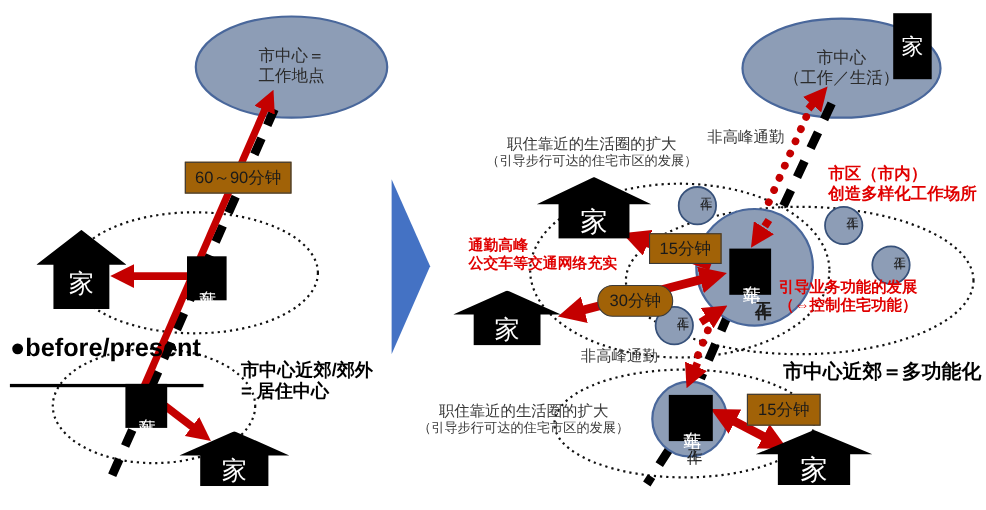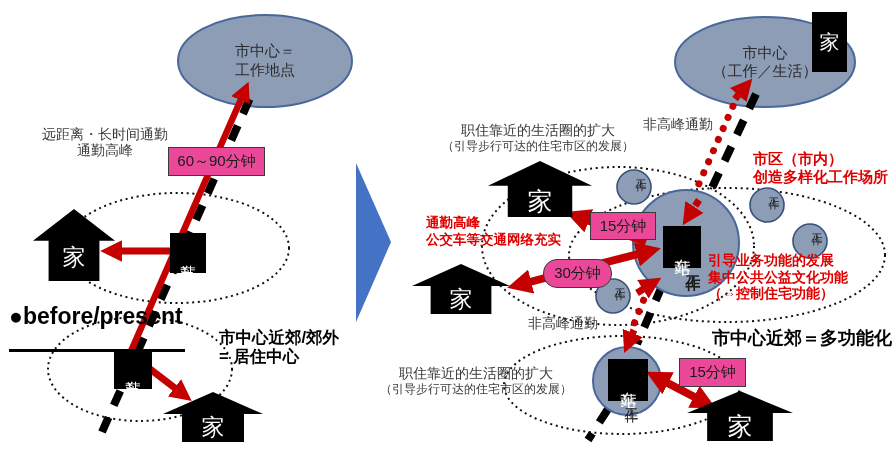--- a/index.html
+++ b/index.html
@@ -18,21 +18,21 @@
   .rail-red{stroke:var(--arrow-red);stroke-width:6.5;fill:none;}
   .rail-dots{stroke:var(--arrow-red);stroke-width:7;stroke-dasharray:0.1 12;stroke-linecap:round;fill:none;}
   .red-arrow{stroke:var(--arrow-red);fill:none;}
   .red-dash-arrow{stroke:var(--arrow-red);stroke-dasharray:7 5;fill:none;}
   #arrhead path{fill:var(--arrow-red);}
   .tri{fill:var(--accent-blue);}
   .home{background:#000;clip-path:polygon(50% 0%,100% 44%,81% 44%,81% 100%,19% 100%,19% 44%,0% 44%);}
   .home span{position:absolute;left:0;right:0;text-align:center;color:#fff;}
   .station{background:#000;color:#fff;display:flex;align-items:center;justify-content:center;}
   .vtext{writing-mode:vertical-rl;text-orientation:upright;line-height:1.05;letter-spacing:1px;}
-  .badge{background:#ec4899;border:1.6px solid #3a3a3a;display:flex;align-items:center;justify-content:center;
+  .badge{background:#a16207;border:1.6px solid #3a3a3a;display:flex;align-items:center;justify-content:center;
          font-size:15px;color:#1a1a1a;}
   .lbl{color:#3a3a3a;font-size:14px;line-height:16px;white-space:nowrap;}
   .lbl-c{text-align:center;}
   .red-note{color:var(--text-red);font-weight:bold;white-space:nowrap;}
   .blk{color:#000;font-weight:bold;white-space:nowrap;}
   .worktxt{color:#1c1c1c;}
 </style>
 </head>
 <body>
 
@@ -80,24 +80,20 @@
     <line class="red-dash-arrow" stroke-width="7" x1="735" y1="99" x2="746" y2="86" marker-end="url(#arrhead)"></line>
     <line class="red-dash-arrow" stroke-width="7" x1="699" y1="200" x2="688" y2="217" marker-end="url(#arrhead)"></line>
     <line class="red-dash-arrow" stroke-width="7" x1="634" y1="330" x2="628" y2="344" marker-end="url(#arrhead)"></line>
   </svg>
 
   <div class="abs lbl lbl-c" style="left:178px;top:41px;width:174px;font-size:15px;line-height:19px;color:#2b2b2b;">
     <div>市中心＝</div>
     <div>工作地点</div>
   </div>
 
-  <div class="abs lbl lbl-c" style="left:30px;top:126px;width:150px;">
-    <div>远距离・长时间通勤</div>
-    <div>通勤高峰</div>
-  </div>
 
   <div class="abs badge" style="left:168px;top:147px;width:95px;height:27px;">
     <span>60～90分钟</span>
   </div>
 
   <div class="abs home" style="left:33px;top:209px;width:82px;height:72px;">
     <span style="top:46%;font-size:23px;">家</span>
   </div>
 
   <div class="abs station" style="left:170px;top:233px;width:36px;height:40px;">
@@ -158,21 +154,20 @@
     <div>公交车等交通网络充实</div>
   </div>
 
   <div class="abs station" style="left:663px;top:226px;width:38px;height:42px;">
     <span class="vtext" style="font-size:16px;">车站</span>
   </div>
   <div class="abs worktxt vtext" style="left:669px;top:263px;width:32px;height:38px;font-size:15px;font-weight:600;">工作</div>
 
   <div class="abs red-note" style="left:708px;top:252px;font-size:14px;line-height:16.5px;">
     <div>引导业务功能的发展</div>
-    <div>集中公共公益文化功能</div>
     <div>（⇔控制住宅功能）</div>
   </div>
 
   <div class="abs badge" style="left:543px;top:259px;width:67px;height:27px;border-radius:14px;">
     <span>30分钟</span>
   </div>
 
   <div class="abs home" style="left:412px;top:264px;width:98px;height:50px;">
     <span style="top:40%;font-size:23px;">家</span>
   </div>

